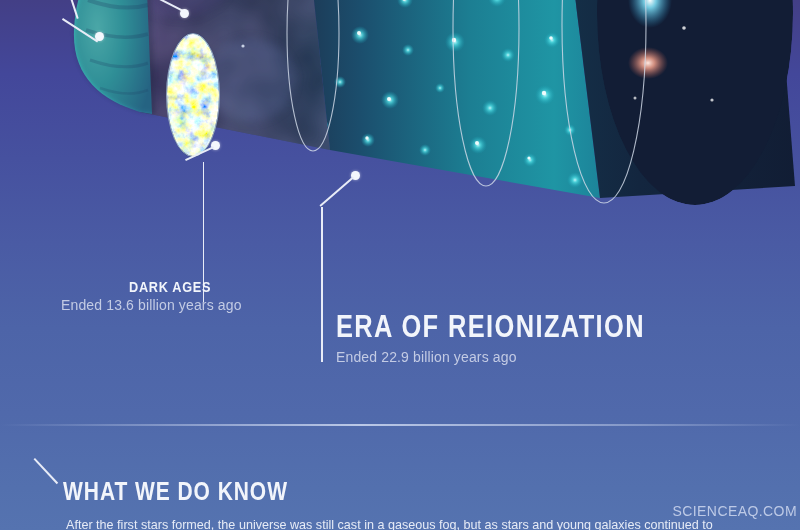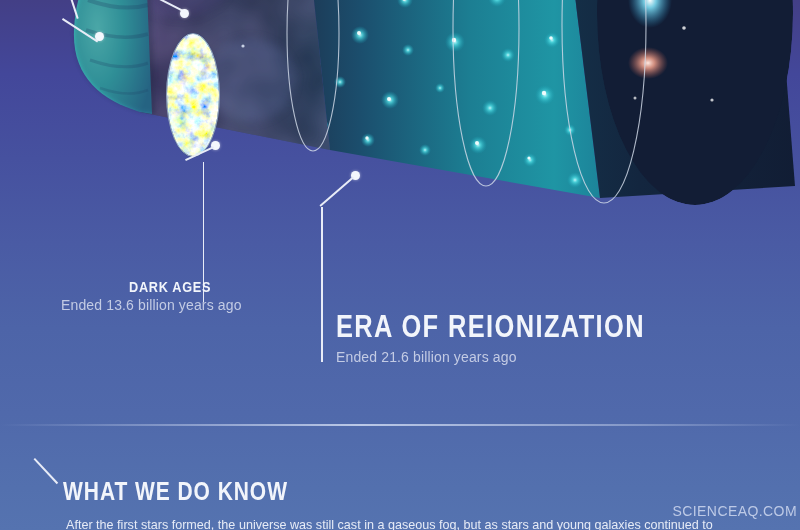--- a/index.html
+++ b/index.html
@@ -327,21 +327,21 @@
     <div class="lead" style="left:354px;top:178px;width:44px;height:1.6px;transform:rotate(139deg);transform-origin:top left;"></div>
     <div class="lead" style="left:321px;top:207px;width:1.6px;height:155px;"></div>
   </div>
 
   <div class="lead" style="left:35px;top:458px;width:34px;height:2px;transform:rotate(47deg);transform-origin:top left;"></div>
 
   <div id="dark-ages-title" class="sec-title">DARK AGES</div>
   <div id="dark-ages-sub" class="sec-sub">Ended 13.6 billion years ago</div>
 
   <div id="reion-title" class="sec-title">ERA OF REIONIZATION</div>
-  <div id="reion-sub" class="sec-sub">Ended 21.6 billion years ago</div>
+  <div id="reion-sub" class="sec-sub">Ended 22.9 billion years ago</div>
 
   <div id="divider"></div>
 
   <div id="know-title">WHAT WE  DO KNOW</div>
   <div id="know-body">After the first stars formed, the universe was still cast in a gaseous fog, but as stars and young galaxies continued to</div>
 
   <div id="watermark">SCIENCEAQ.COM</div>
 
 </div>
 

